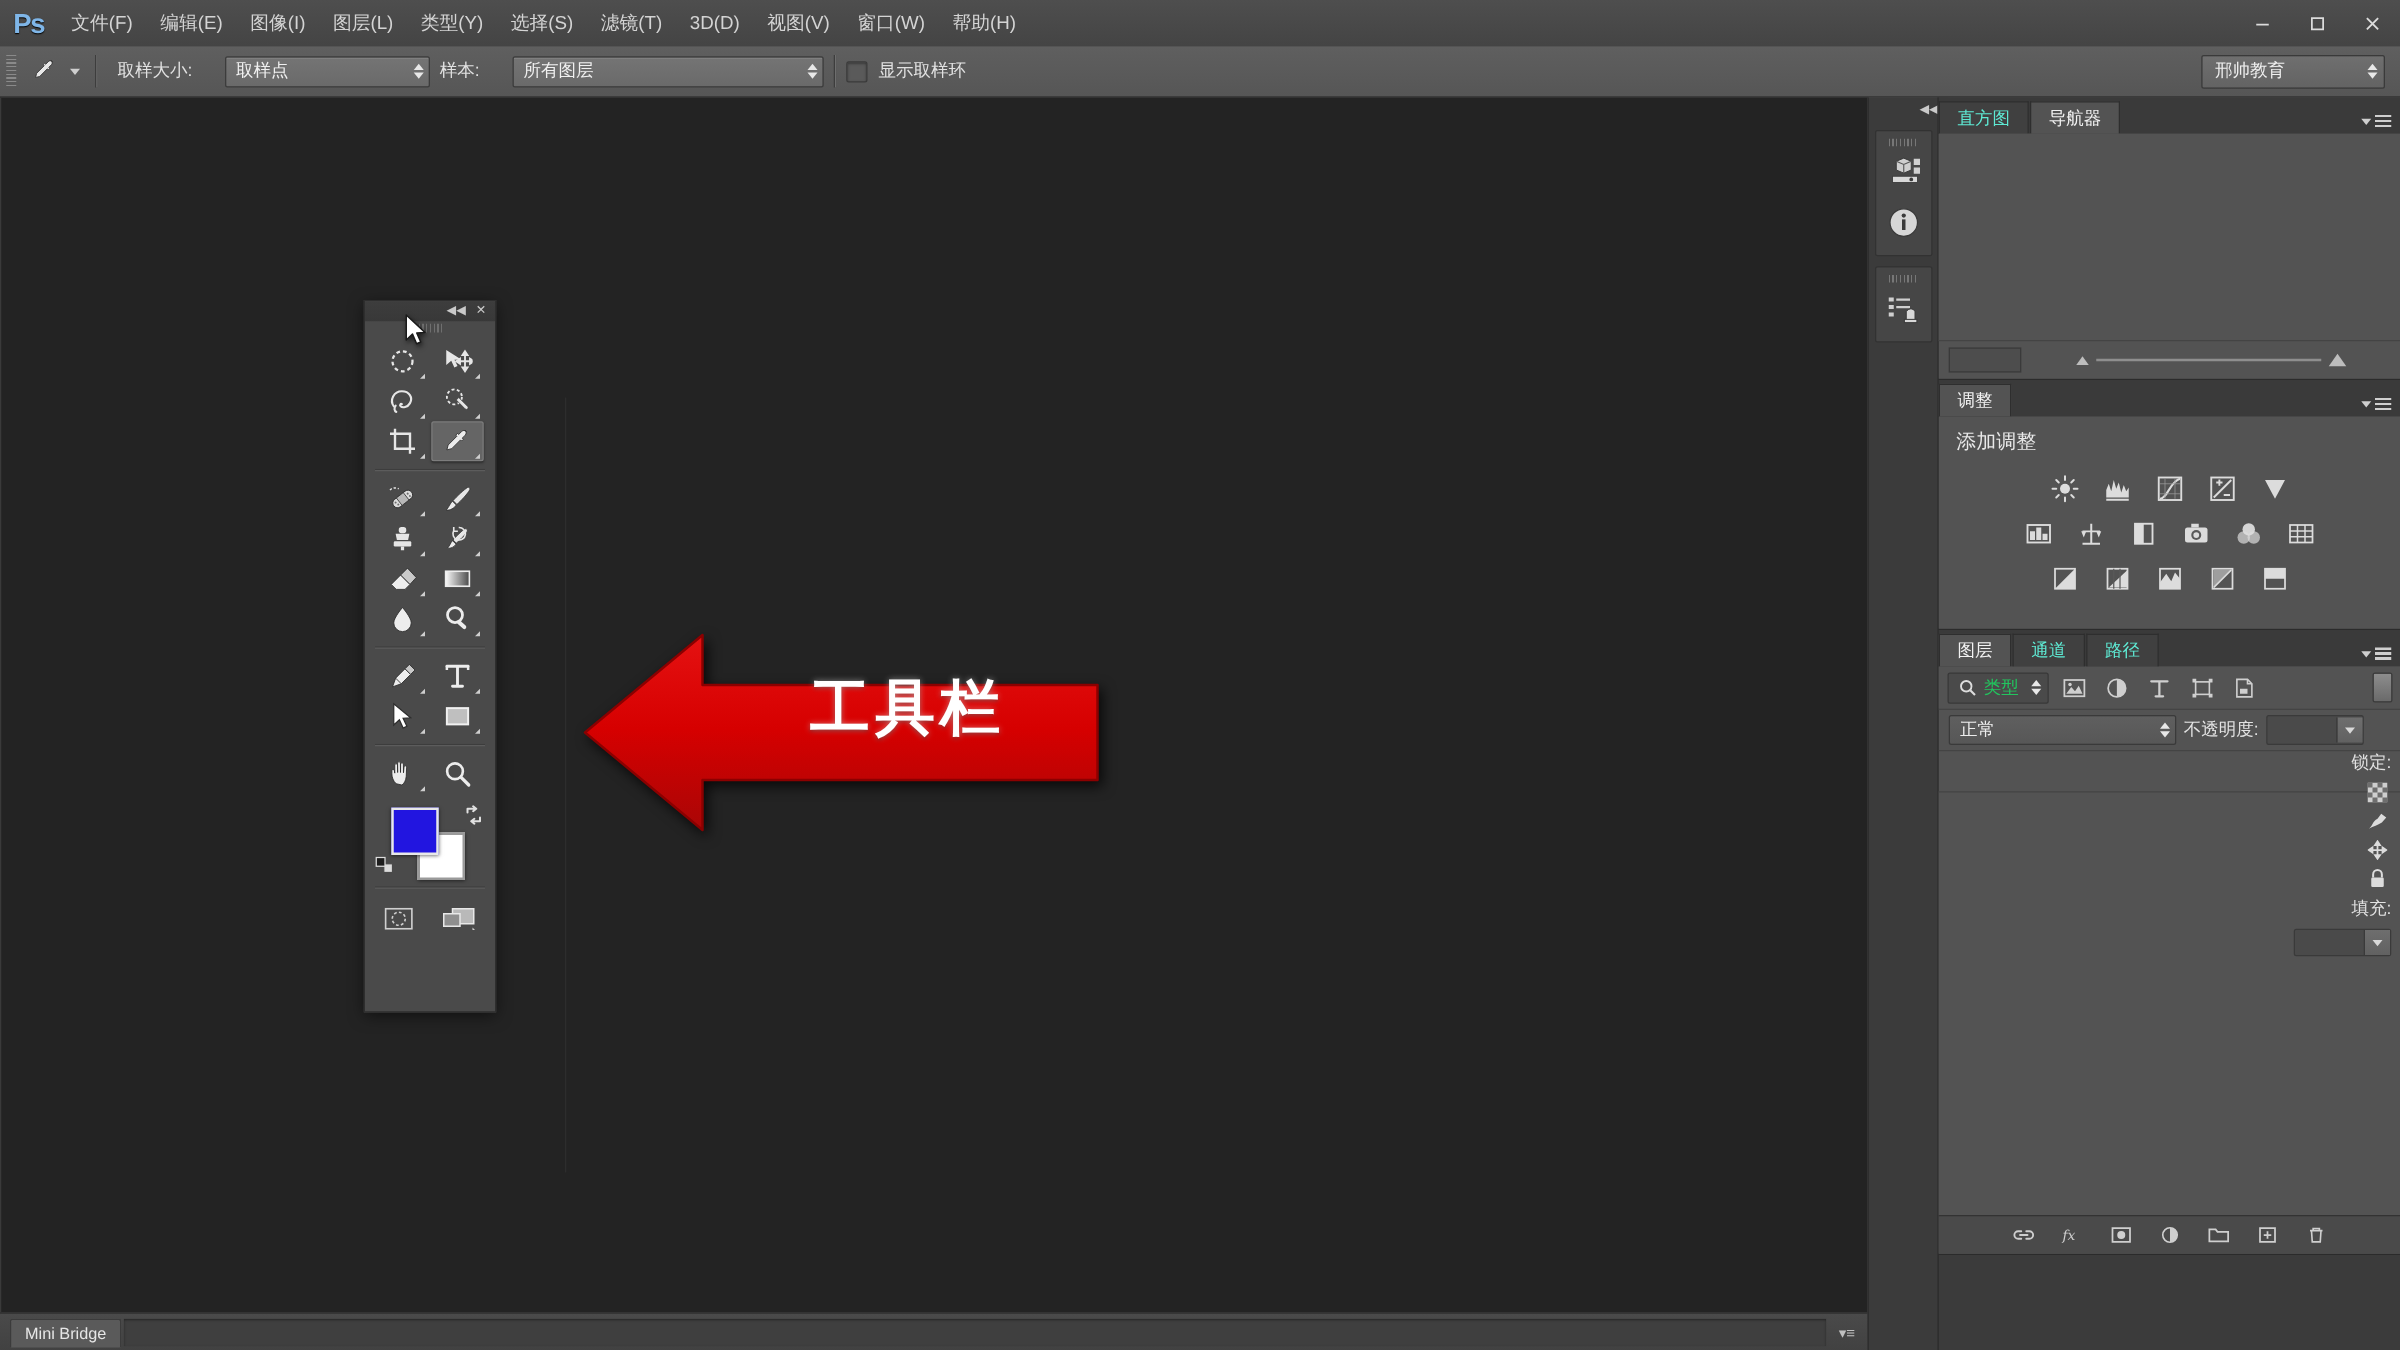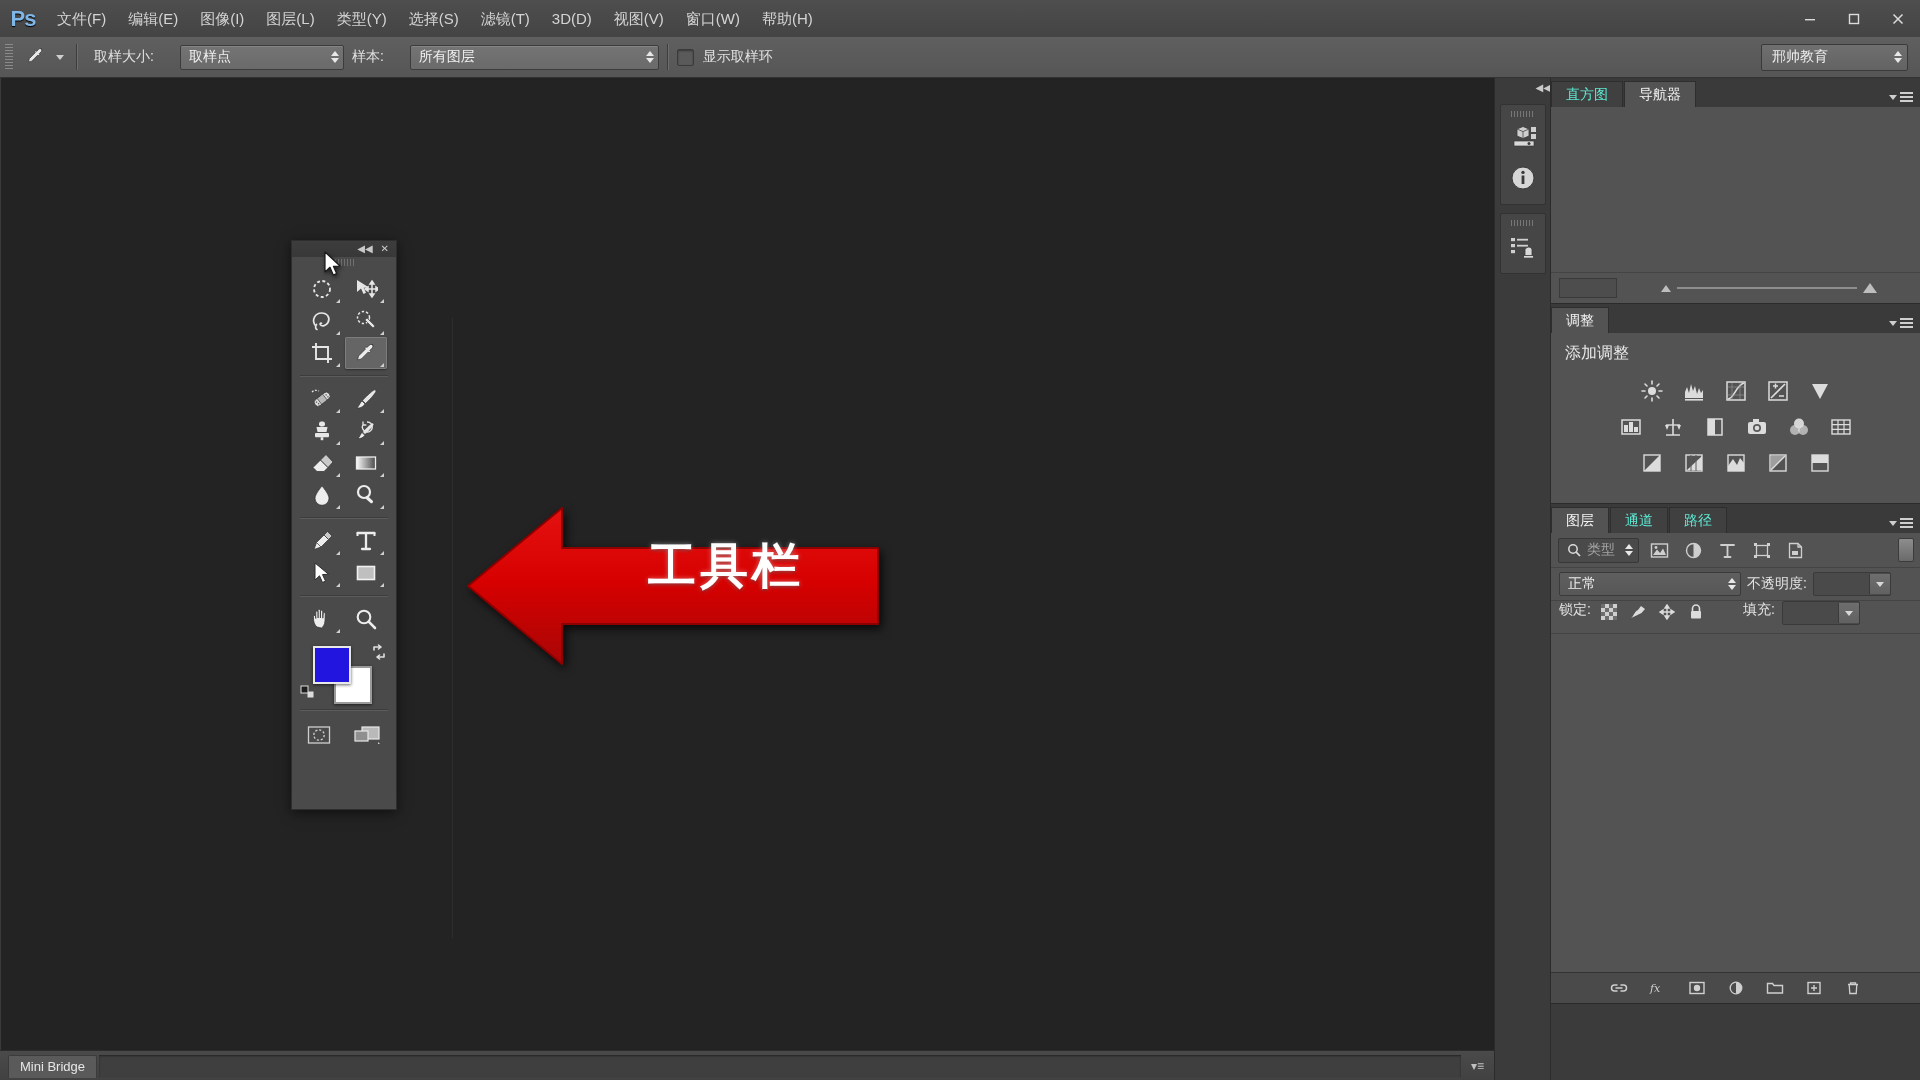--- a/index.html
+++ b/index.html
@@ -147,35 +147,35 @@
 
   
   .adj-body{height:160px;background:#535353;padding:10px 0 0 0;}
   .adj-title{font-size:16px;color:#e8e8e8;padding:0 0 9px 14px;}
   .adj-row{display:flex;justify-content:center;gap:4px;padding:3px 0;}
   .adj-btn{width:38px;height:30px;display:flex;align-items:center;justify-content:center;cursor:pointer;border-radius:2px;}
 
   
   .lay-filter{height:34px;display:flex;align-items:center;gap:7px;padding:0 7px;background:#535353;}
   .lf-box{height:23px;background:#4a4a4a;border:1px solid #383838;border-radius:2px;
-          display:flex;align-items:center;gap:6px;padding:0 5px 0 8px;color:#a3a3a3;font-size:14px;}
+          display:flex;align-items:center;gap:6px;padding:0 5px 0 8px;color:#22c55e;font-size:14px;}
   .lf-ico{width:27px;height:24px;display:flex;align-items:center;justify-content:center;cursor:pointer;border-radius:2px;}
   .lf-toggle{width:14px;height:22px;background:linear-gradient(180deg,#8d8d8d,#6a6a6a);
              border:1px solid #3b3b3b;border-radius:2px;margin-left:auto;}
   .lay-mode{height:32px;display:flex;align-items:center;gap:6px;padding:0 8px;
             border-top:1px solid #444;}
   .mode-sel{width:168px;height:22px;background:linear-gradient(180deg,#5f5f5f,#575757);
             border:1px solid #3a3a3a;border-radius:2px;display:flex;align-items:center;
             justify-content:space-between;padding:0 4px 0 8px;color:#ececec;font-size:14px;font-family:Liberation Mono, monospace;}
   .lay-lbl{font-size:14px;color:#e2e2e2;white-space:nowrap;}
   .numfield{width:76px;height:22px;background:#4a4a4a;border:1px solid #3a3a3a;border-radius:2px;
             display:flex;align-items:center;justify-content:flex-end;}
   .numfield .dd{width:20px;height:20px;display:flex;align-items:center;justify-content:center;
                 background:linear-gradient(180deg,#6e6e6e,#616161);border-left:1px solid #3a3a3a;}
-  .lay-lock{height:32px;display:flex;align-items:flex-start;gap:7px;padding:0 8px;border-top:1px solid #444;}
+  .lay-lock{height:32px;display:flex;align-items:flex-end;gap:7px;padding:0 8px;border-top:1px solid #444;flex-direction:column;}
   .lock-ico{width:22px;height:22px;display:flex;align-items:center;justify-content:center;cursor:pointer;}
   .lay-list{height:338px;background:#535353;border-top:1px solid #444;}
   .lay-foot{height:30px;background:#4a4a4a;border-top:1px solid #333;
             display:flex;align-items:center;justify-content:center;gap:19px;}
   .lf-b{width:20px;height:20px;display:flex;align-items:center;justify-content:center;cursor:pointer;}
 
   .cursor-arrow{position:absolute;left:323px;top:251px;width:20px;height:28px;z-index:30;
                 filter:drop-shadow(1px 2px 2px rgba(0,0,0,.6));}
 </style>
 </head>

